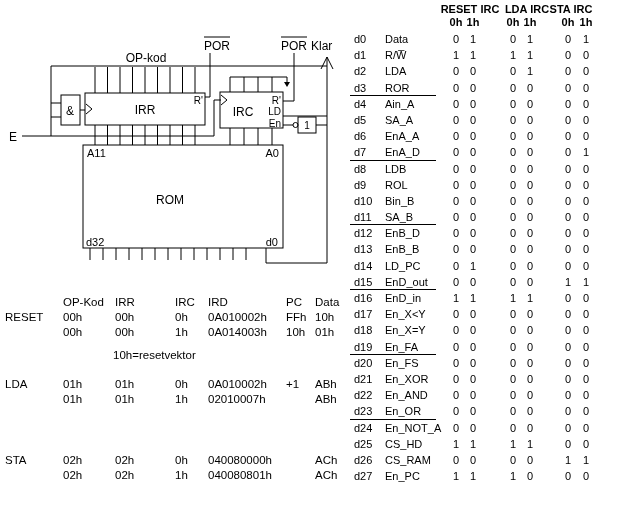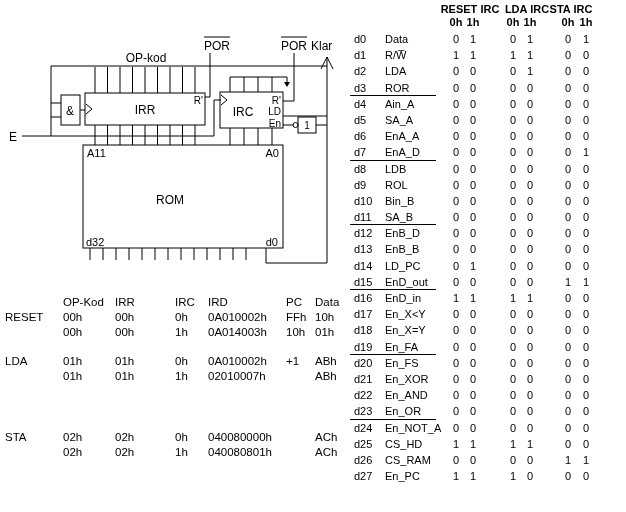--- a/index.html
+++ b/index.html
@@ -169,20 +169,21 @@
       </div>
       <div class="prog-row">
         <span></span>
         <span>00h</span>
         <span>00h</span>
         <span>1h</span>
         <span>0A014003h</span>
         <span>10h</span>
         <span>01h</span>
       </div>
+      <div class="prog-note">10h=resetvektor</div>
       <div class="prog-row pg-gap-lda">
         <span>LDA</span>
         <span>01h</span>
         <span>01h</span>
         <span>0h</span>
         <span>0A010002h</span>
         <span>+1</span>
         <span>ABh</span>
       </div>
       <div class="prog-row">

